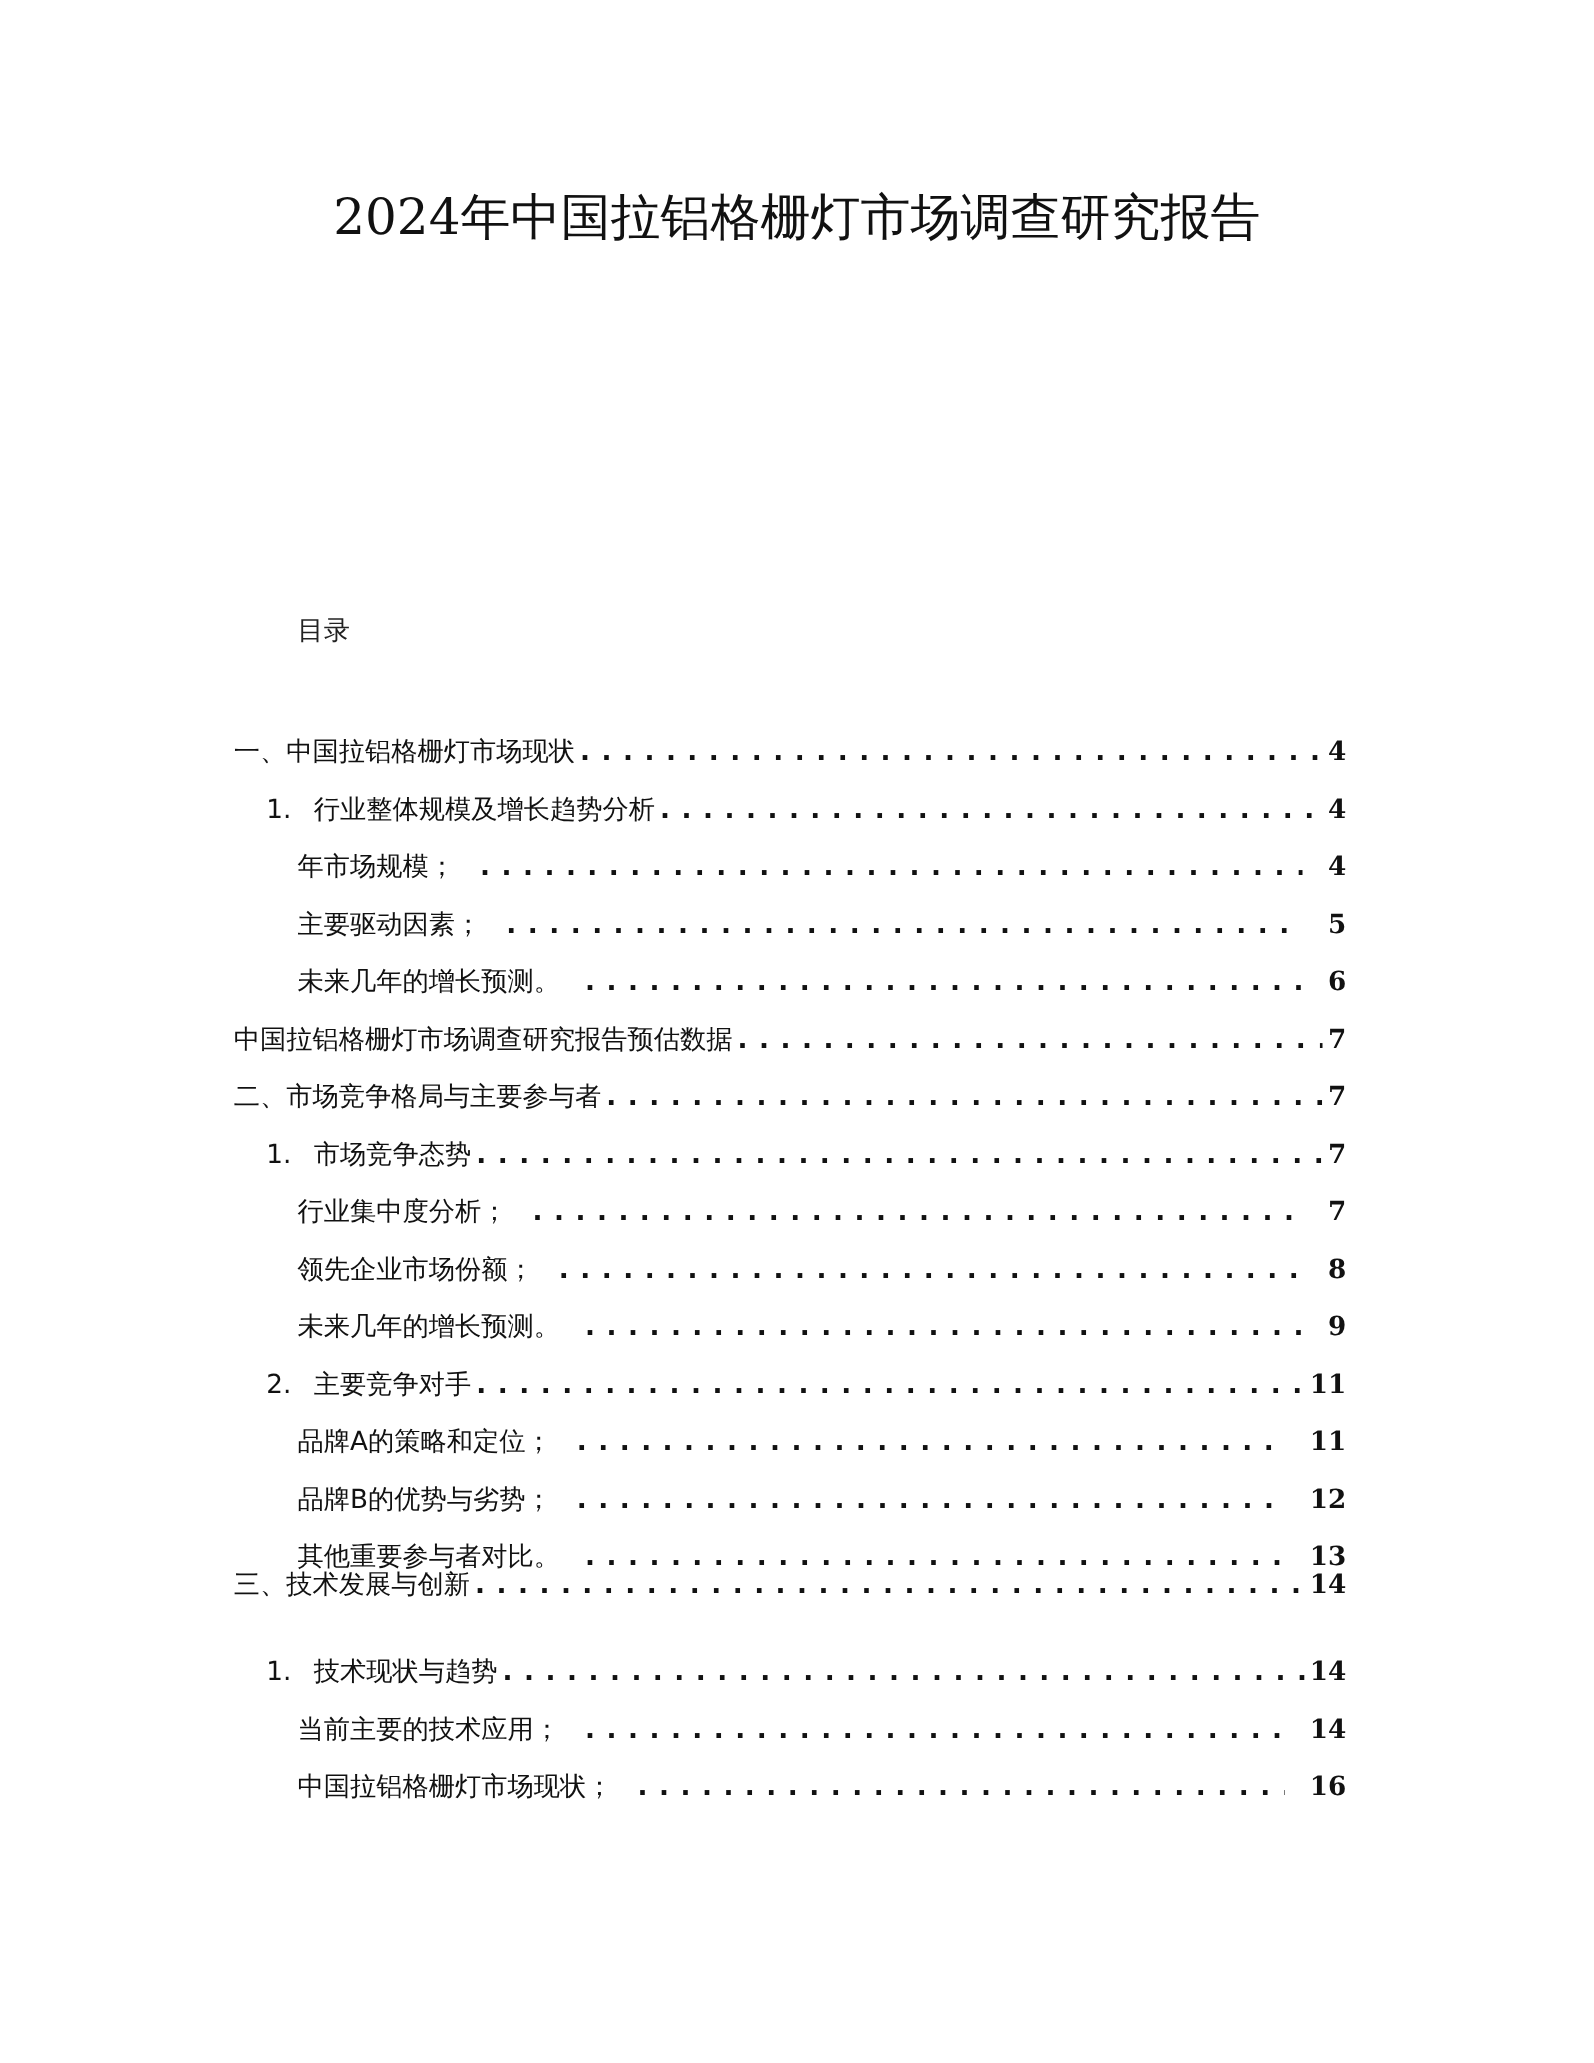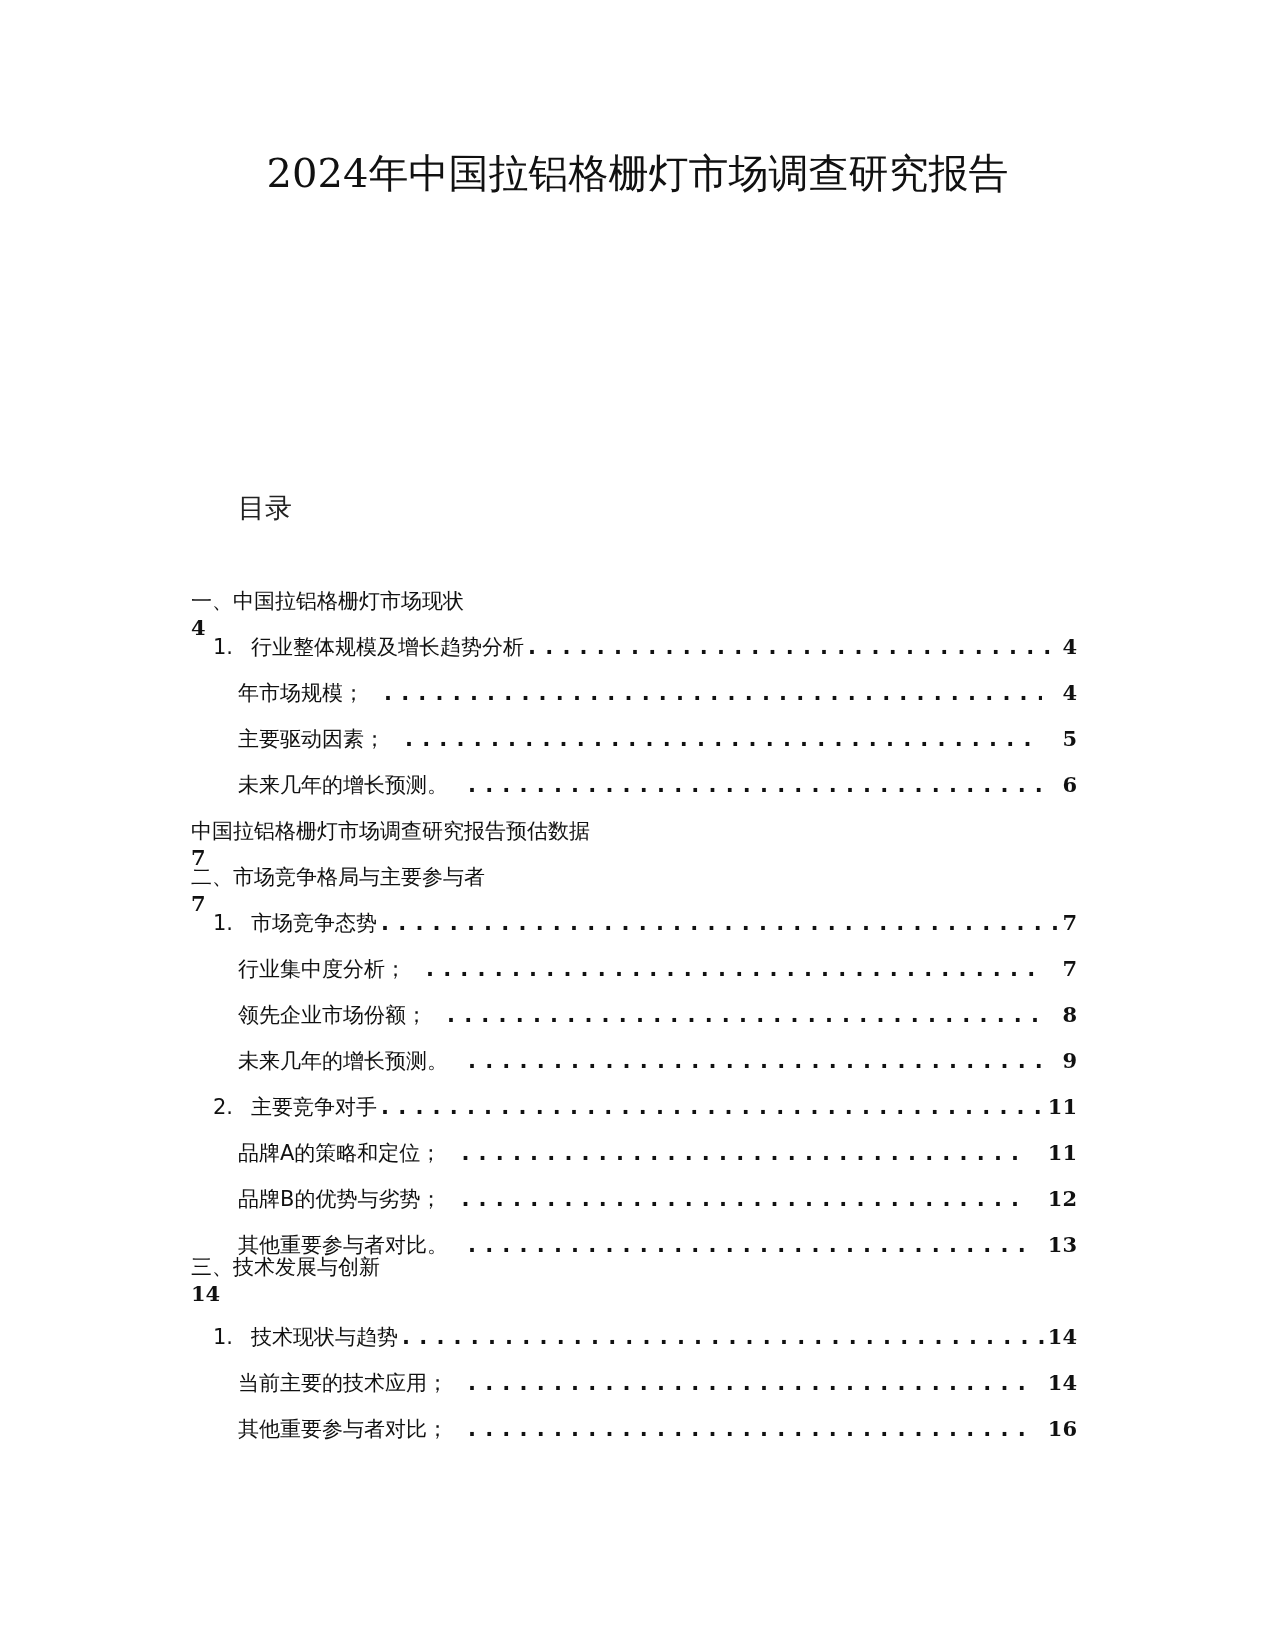--- a/index.html
+++ b/index.html
@@ -5,29 +5,29 @@
   html, body { margin: 0; padding: 0; background: #ffffff; }
   body { width: 1275px; height: 1650px; position: relative; overflow: hidden; color: #111; }
   .page { position: absolute; left: 0; top: 0; width: 1275px; height: 1650px; background: #fff; }
   .title {
     position: absolute; left: 0; right: 0; top: 146px; text-align: center;
     font-family: "DejaVu Serif", "Liberation Serif", serif; font-size: 40px; color: #111;
     letter-spacing: 0px;
   }
   .toc-heading {
     position: absolute; left: 238px; top: 490px;
-    font-family: "DejaVu Sans", "Liberation Sans", sans-serif; font-size: 27px; color: #222;
+    font-family: "DejaVu Sans", "Liberation Sans", sans-serif; font-size: 21px; color: #222;
   }
   .toc { position: absolute; left: 0; top: 587px; width: 1275px; }
   .toc-row {
     position: absolute; height: 30px; display: flex; align-items: baseline;
     font-family: "DejaVu Sans", "Liberation Sans", sans-serif; font-size: 21px; color: #111;
     right: 198px;
   }
-  .toc-row.l1 { left: 187px; flex-direction: column; }
+  .toc-row.l1 { left: 187px; }
   .toc-row.l2 { left: 213px; }
   .toc-row.l3 { left: 238px; gap: 16px; }
   .toc-row .num { margin-right: 18px; }
   .toc-row .label { white-space: nowrap; }
   .toc-row .leader {
     flex: 1; overflow: hidden; white-space: nowrap; margin: 0 4px;
     letter-spacing: 9.2px; font-weight: bold; color: #111;
   }
   .toc-row .leader::after {
     content: "..........................................................................................................................................";
@@ -130,18 +130,18 @@
       <span class="label">技术现状与趋势</span>
       <span class="leader"></span>
       <span class="page-no">14</span>
     </div>
     <div class="toc-row l3" style="top:782px">
       <span class="label">当前主要的技术应用；</span>
       <span class="leader"></span>
       <span class="page-no">14</span>
     </div>
     <div class="toc-row l3" style="top:828px">
-      <span class="label">其他重要参与者对比；</span>
+      <span class="label">中国拉铝格栅灯市场现状；</span>
       <span class="leader"></span>
       <span class="page-no">16</span>
     </div>
   </div>
 </div>
 
 </body></html>

